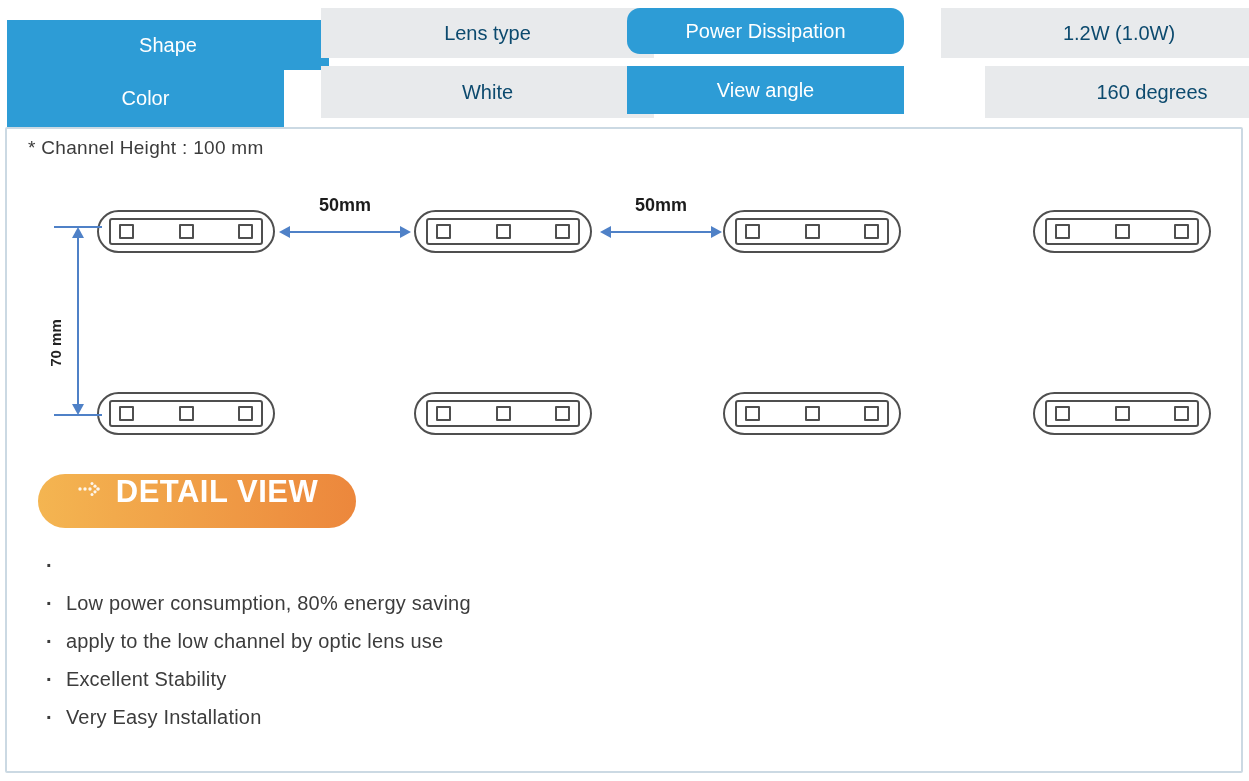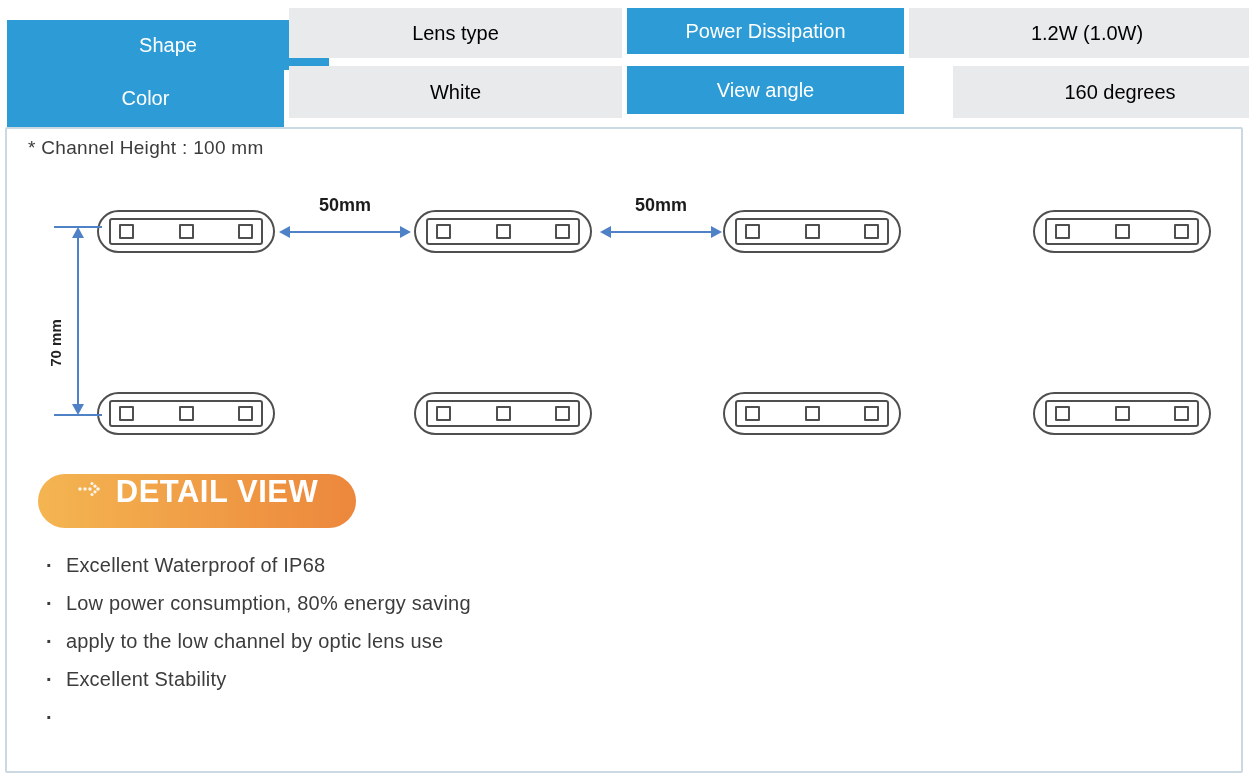--- a/index.html
+++ b/index.html
@@ -20,21 +20,21 @@
     font-family:"Liberation Sans","DejaVu Sans",sans-serif;
     overflow:hidden;
   }
   
   .cell{
     position:absolute;
     display:flex;align-items:center;justify-content:center;
     font-size:20px;
   }
   .cell.blue{background:var(--header_blue);color:#ffffff;}
-  .cell.gray{background:var(--cell_gray);color:#000000;}
+  .cell.gray{background:var(--cell_gray);color:#0c4a6e;margin-left:32px;}
   
   .main-box{
     position:absolute;left:5px;top:127px;width:1238px;height:646px;
     border:2px solid var(--box_border);background:#ffffff;border-radius:2px;
   }
   .note{
     position:absolute;left:28px;top:137px;
     font-size:19px;color:var(--text_dark);letter-spacing:0.3px;
   }
   
@@ -108,21 +108,21 @@
   }
   .bullets li .dot{
     font-weight:bold;margin-right:13px;color:#3c3c3c;
   }
 </style>
 </head>
 <body>
 
 <div class="cell blue" style="left:7px;top:20px;width:322px;height:50px;">Shape</div>
 <div class="cell gray" style="left:289px;top:8px;width:333px;height:50px;">Lens type</div>
-<div class="cell blue" style="left:627px;top:8px;width:277px;height:46px;">Power Dissipation</div>
+<div class="cell blue" style="left:627px;top:8px;width:277px;height:46px;border-radius:13px;">Power Dissipation</div>
 <div class="cell gray" style="left:909px;top:8px;width:356px;height:50px;">1.2W (1.0W)</div>
 
 <div class="cell blue" style="left:7px;top:66px;width:277px;height:64px;">Color</div>
 <div class="cell gray" style="left:289px;top:66px;width:333px;height:52px;">White</div>
 <div class="cell blue" style="left:627px;top:66px;width:277px;height:48px;text-align:center;">View angle</div>
 <div class="cell gray" style="left:953px;top:66px;width:334px;height:52px;">160 degrees</div>
 
 <div class="main-box"></div>
 
 <div class="note">* Channel Height : 100 mm</div>
@@ -210,30 +210,30 @@
         <circle cx="16" cy="18.5" r="1.5"></circle>
       </g>
     </svg>
   </span>
   <span class="badge-text">DETAIL VIEW</span>
 </div>
 
 <ul class="bullets">
   <li>
     <span class="dot">·</span>
-    <span>Excellent Waterproof of IP68</span>
   </li>
   <li>
     <span class="dot">·</span>
     <span>Low power consumption, 80% energy saving</span>
   </li>
   <li>
     <span class="dot">·</span>
     <span>apply to the low channel by optic lens use</span>
   </li>
   <li>
     <span class="dot">·</span>
     <span>Excellent Stability</span>
   </li>
   <li>
     <span class="dot">·</span>
+    <span>Very Easy Installation</span>
   </li>
 </ul>
 
 </body></html>

